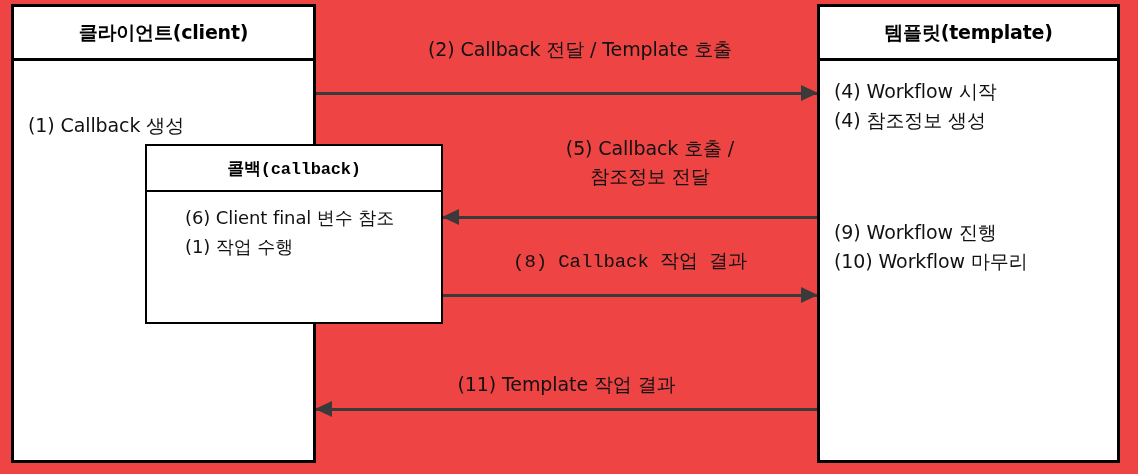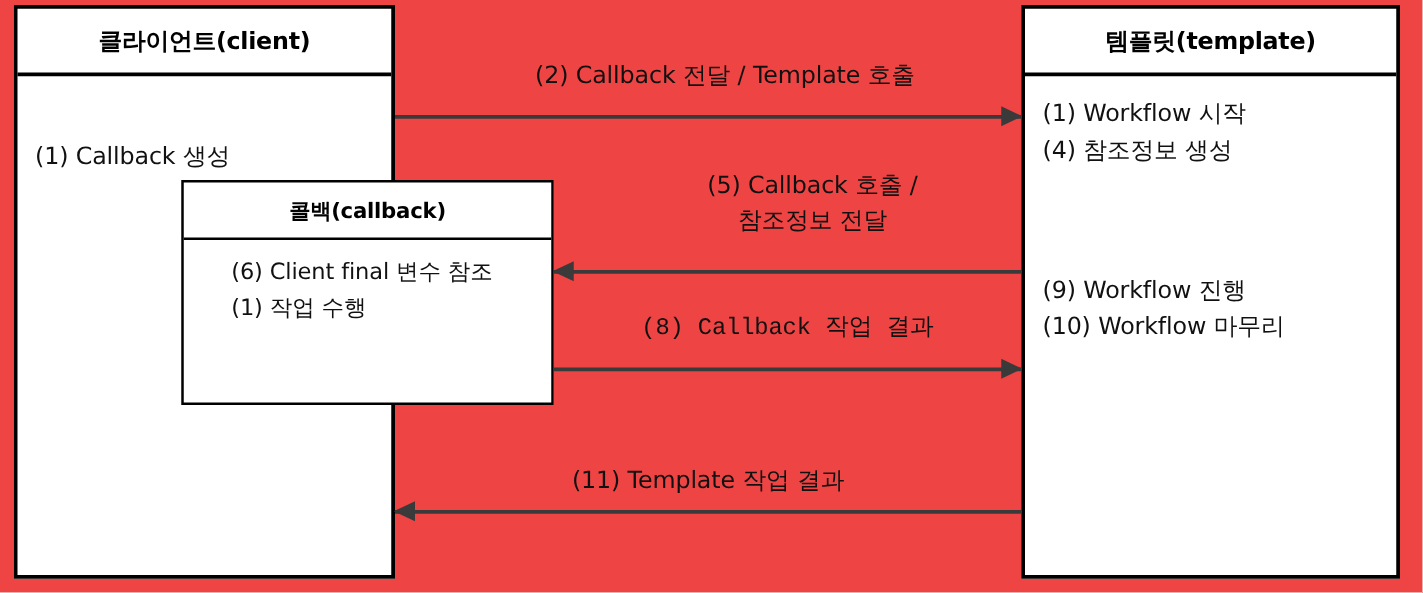--- a/index.html
+++ b/index.html
@@ -109,38 +109,38 @@
 <div id="canvas">
 
   <div class="participant" style="left:11px; top:4px; width:305px; height:459px;">
     <div class="p-header" style="height:54px;">클라이언트(client)</div>
     <div class="p-body" style="height:430px;margin-top:40px;">
       <div class="p-line">(1) Callback 생성</div>
     </div>
   </div>
 
   <div class="participant nested" style="left:145px; top:144px; width:298px; height:180px;">
-    <div class="p-header" style="height:46px;">콜백(callback)</div>
+    <div class="p-header" style="height:46px;font-family:Liberation Mono, monospace;">콜백(callback)</div>
     <div class="p-body" style="height:130px; padding-left:18px; padding-top:12px;margin-left:20px;">
       <div class="p-line">(6) Client final 변수 참조</div>
       <div class="p-line">(1) 작업 수행</div>
     </div>
   </div>
 
   <div class="participant" style="left:817px; top:4px; width:303px; height:459px;">
     <div class="p-header" style="height:54px;">템플릿(template)</div>
     <div class="p-body" style="height:399px; padding-top:16px;">
-      <div class="p-line">(1) Workflow 시작</div>
+      <div class="p-line">(4) Workflow 시작</div>
       <div class="p-line">(4) 참조정보 생성</div>
       <div class="p-line" style="margin-top:82px;">(9) Workflow 진행</div>
       <div class="p-line">(10) Workflow 마무리</div>
     </div>
   </div>
 
-  <div class="msg-label" style="left:340px; top:48px; width:480px;">(2) Callback 전달 / Template 호출</div>
+  <div class="msg-label" style="left:340px; top:37px; width:480px;">(2) Callback 전달 / Template 호출</div>
   <div class="msg to-right" style="left:316px; top:92px; width:501px;">
     <div class="shaft" style="width:501px;"></div>
     <div class="head"></div>
   </div>
 
   <div class="msg-label two-line" style="left:470px; top:135px; width:360px;">
     <div>(5) Callback 호출 /</div>
     <div>참조정보 전달</div>
   </div>
   <div class="msg to-left" style="left:443px; top:216px; width:374px;">

